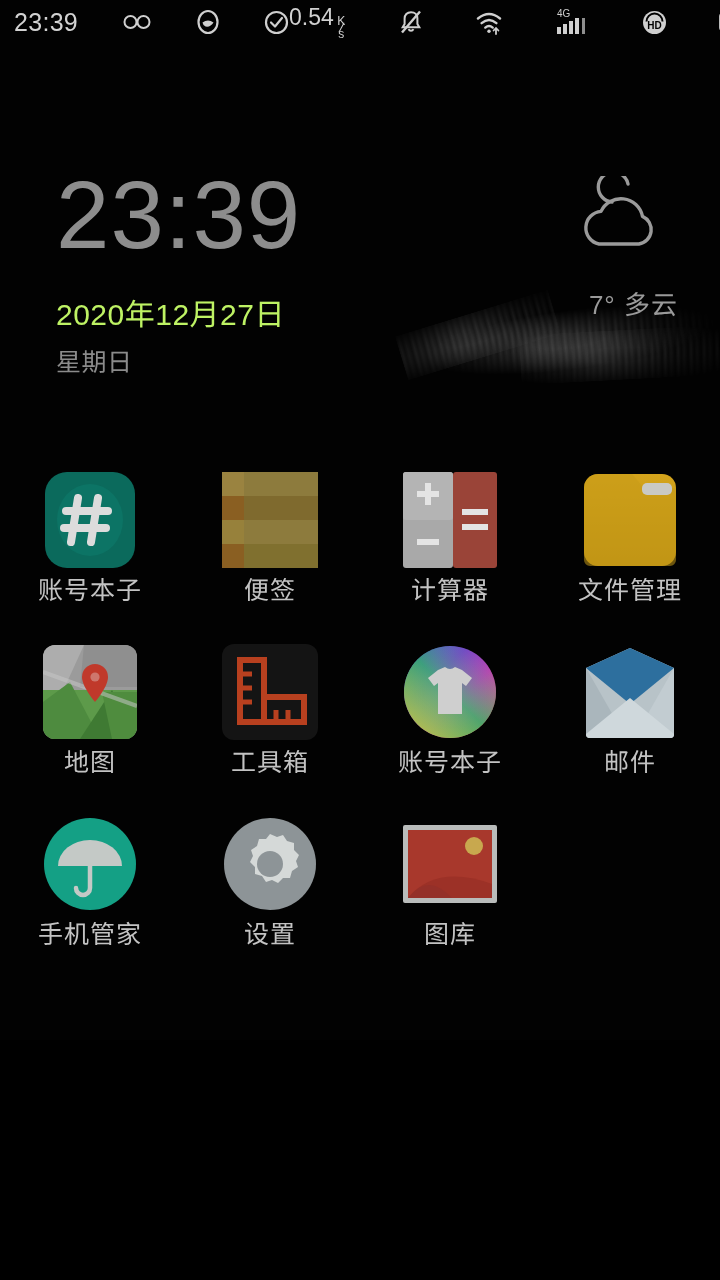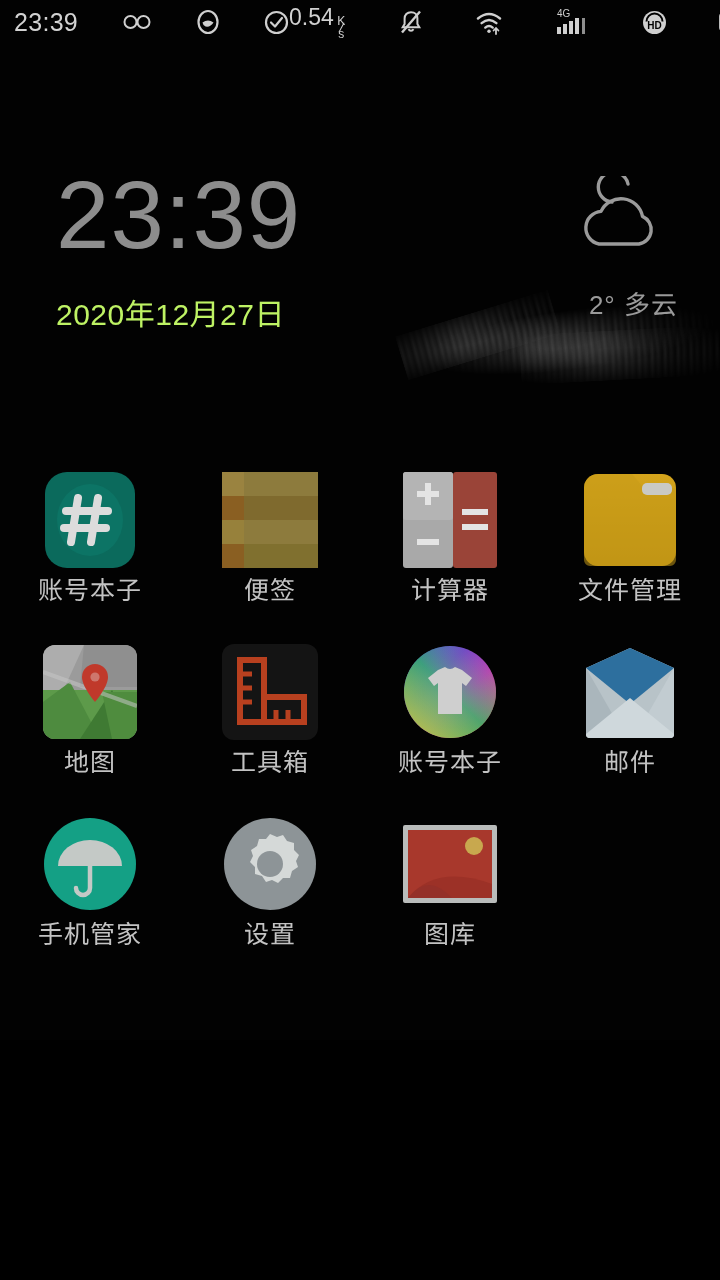--- a/index.html
+++ b/index.html
@@ -220,28 +220,29 @@
         </svg>
       </span>
 
       <span class="sb-batt-num">16</span>
     </div>
   </div>
 
   <div id="clock-widget">
     <div id="clock-time">23:39</div>
     <div id="clock-date">2020年12月27日</div>
+    <div id="clock-weekday">星期日</div>
   </div>
 
   <div id="weather-widget">
     <svg id="weather-icon" viewBox="0 0 120 90">
       <path d="M70 8 a15 15 0 1 0 -16 18" fill="none" stroke="#9a9a9a" stroke-width="3.4" stroke-linecap="round"></path>
       <path d="M41 68 a16.5 16.5 0 0 1 2 -32.6 a22 22 0 0 1 41.5 5 a14.5 14.5 0 0 1 -3.5 27.6 Z" fill="none" stroke="#9a9a9a" stroke-width="3.4" stroke-linejoin="round"></path>
     </svg>
-    <div id="weather-text">2° 多云</div>
+    <div id="weather-text">7° 多云</div>
   </div>
 
   <div id="app-grid">
 
     <div class="app-cell">
       <div class="app-icon">
         <svg viewBox="0 0 100 100" width="100" height="100">
           <rect x="5" y="2" width="90" height="96" rx="22" fill="#0b6a5c"></rect>
           <ellipse cx="50" cy="50" rx="33" ry="36" fill="#0d7566" opacity=".85"></ellipse>
           <g stroke="#dcdcdc" stroke-width="8" stroke-linecap="round">

